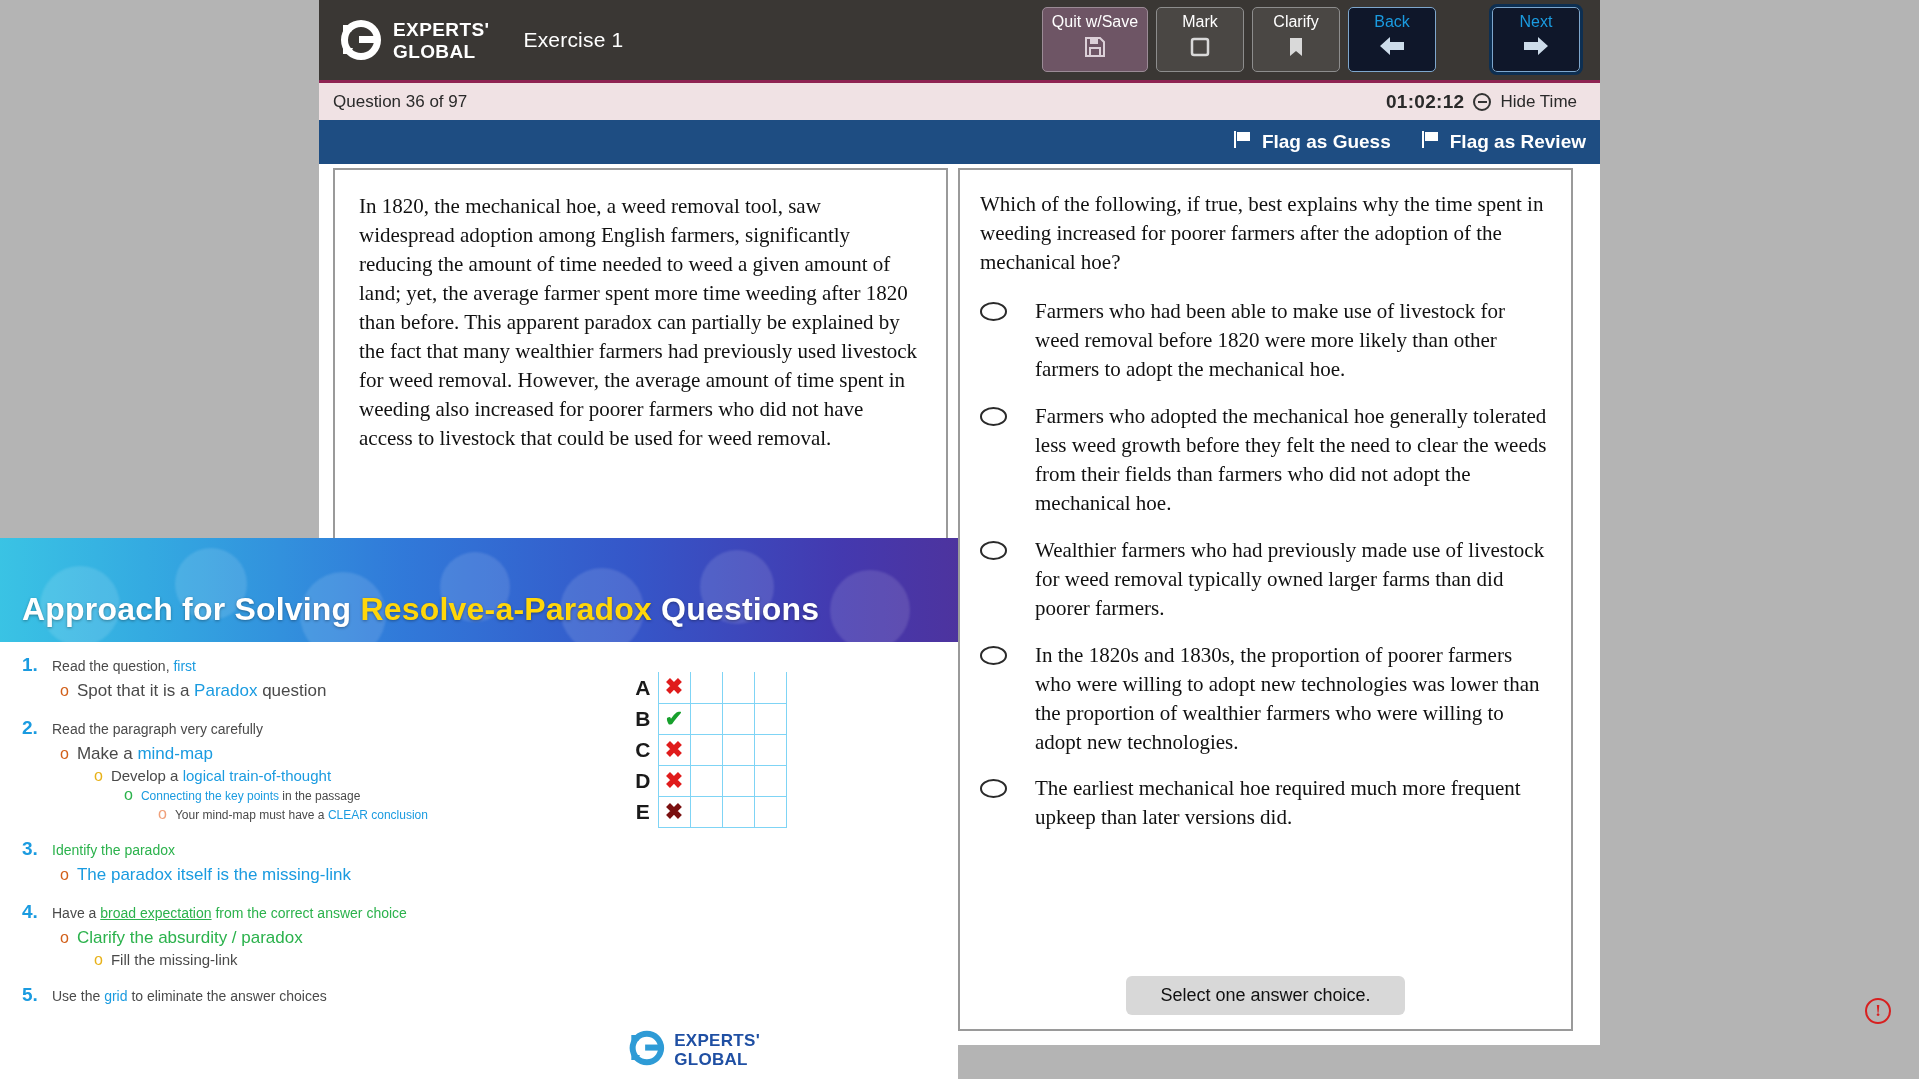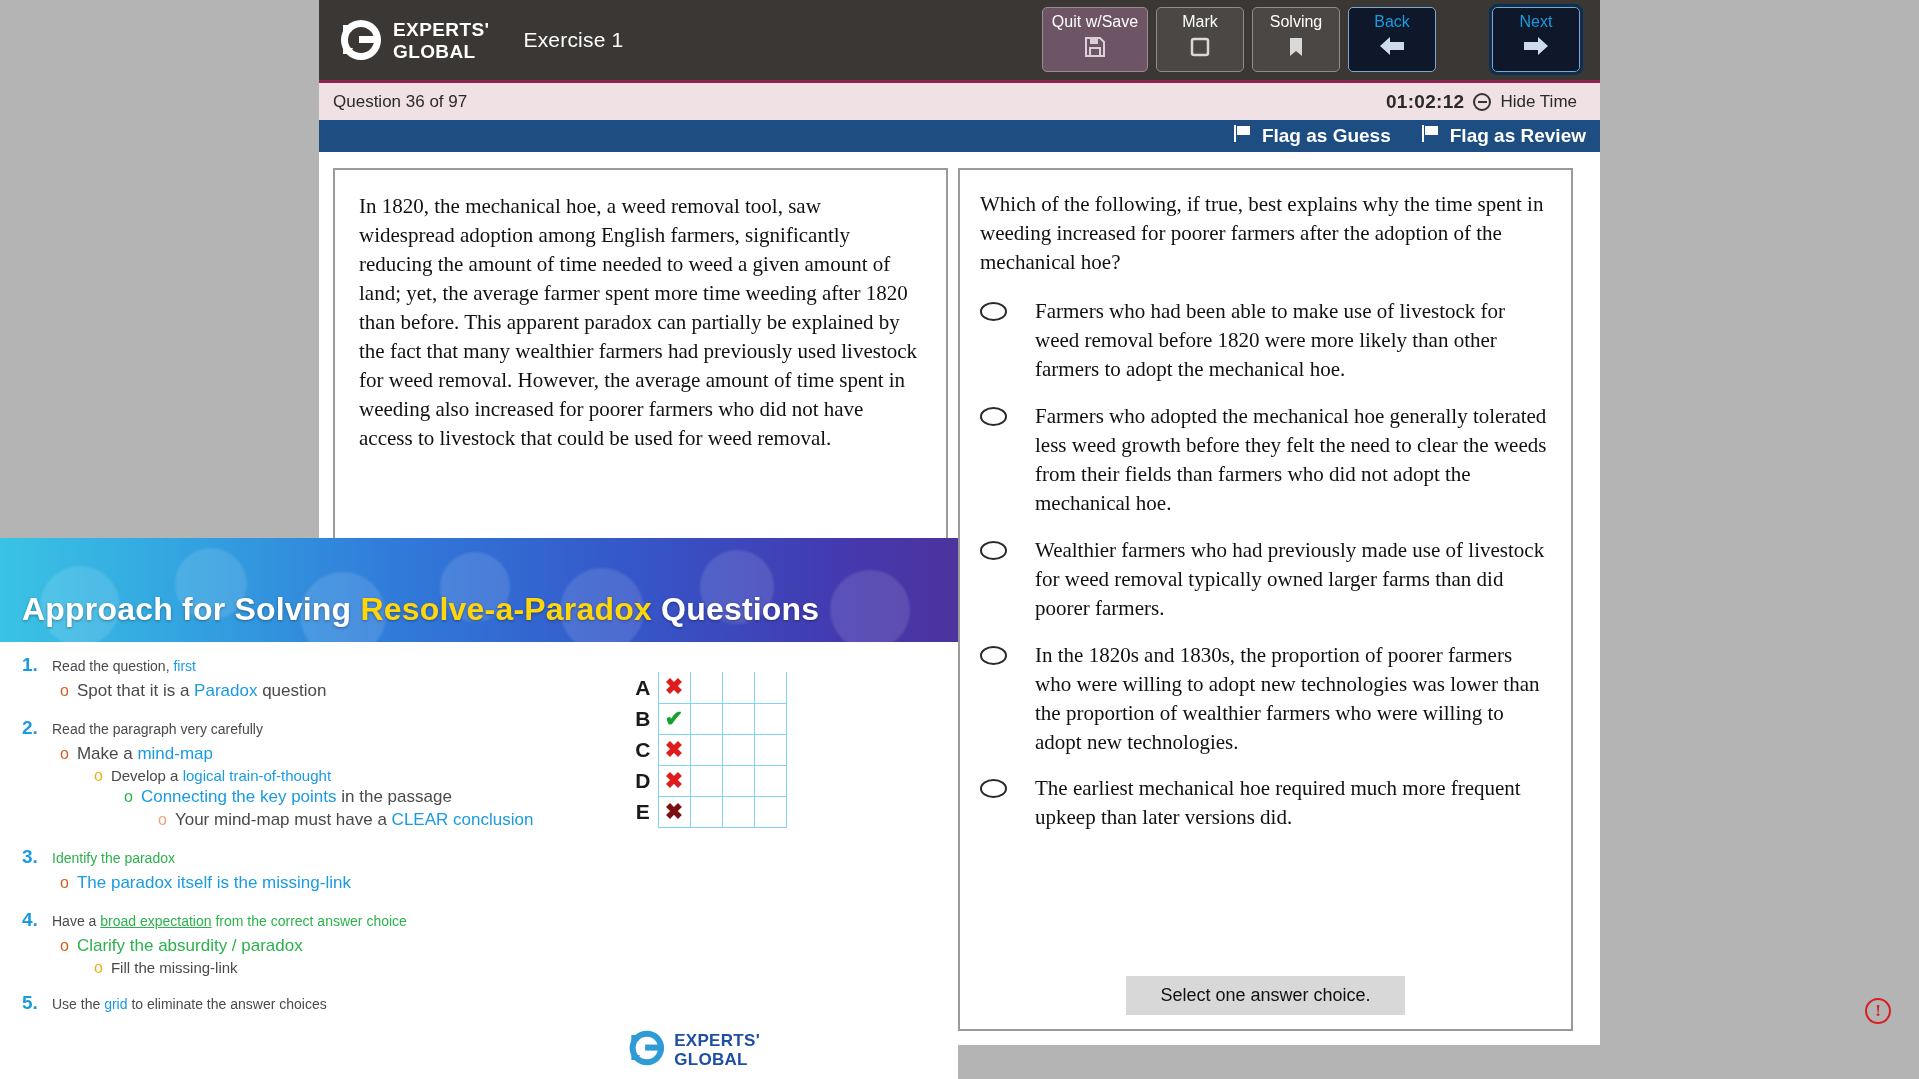--- a/index.html
+++ b/index.html
@@ -100,21 +100,21 @@
     border: 2px solid #333; display: inline-block; position: relative;
     vertical-align: -3px;
   }
   .circ-minus::after {
     content: ""; position: absolute; left: 2.5px; top: 6px;
     width: 9px; height: 2px; background: #333;
   }
 
   
   .flagbar {
-    height: 32px;
+    height: 44px;
     background: #1e4d82;
     display: flex;
     align-items: center;
     justify-content: flex-end;
     gap: 30px;
     padding-right: 14px;
     color: #ffffff;
     font-size: 19px;
     font-weight: bold;
   }
@@ -161,20 +161,21 @@
     position: absolute;
     left: 0; right: 0; bottom: 14px;
     display: flex; justify-content: center;
   }
   .select-note span {
     background: #d8d8d8;
     color: #111;
     font-size: 18px;
     font-family: "Liberation Sans", sans-serif;
     padding: 9px 34px;
+    border-radius: 6px;
   }
 
   
   .slide {
     position: absolute;
     left: 0; top: 538px;
     width: 958px; height: 541px;
     background: #ffffff;
     overflow: hidden;
   }
@@ -236,21 +237,21 @@
   .lv2 { margin: 3px 0 0 0; padding-left: 84px; }
   .lv3 { margin: 3px 0 0 0; padding-left: 114px; }
   .lv4 { margin: 3px 0 0 0; padding-left: 148px; }
   .bul { font-size: 16px; margin-right: 8px; line-height: 1; }
   .bul.o-orange { color: #d2601a; }
   .bul.o-yellow { color: #e8b21a; }
   .bul.o-green  { color: #2bb24c; }
   .bul.o-peach  { color: #f0a07a; }
   .t2 { font-size: 17px; color: #4a4a4a; }
   .t3 { font-size: 15px; color: #4a4a4a; }
-  .t4 { font-size: 17px; color: #4a4a4a; text-align: center; }
+  .t4 { font-size: 12px; color: #4a4a4a; text-align: center; }
   .blue  { color: #1a9be0; }
   .green { color: #2bb24c; }
   .u { text-decoration: underline; }
   .gap { height: 16px; }
 
   
   .grid-wrap {
     position: absolute;
     left: 628px; top: 30px;
     width: 200px; height: 160px;
@@ -338,21 +339,21 @@
       <div class="tbtn">
         <span class="lbl">Mark</span>
         <span class="ic">
           <svg width="22" height="22" viewBox="0 0 22 22" aria-hidden="true">
             <rect x="3" y="3" width="16" height="16" rx="2" fill="none" stroke="#d9d9d9" stroke-width="2.5"></rect>
           </svg>
         </span>
       </div>
 
       <div class="tbtn">
-        <span class="lbl">Solving</span>
+        <span class="lbl">Clarify</span>
         <span class="ic">
           <svg width="22" height="22" viewBox="0 0 22 22" aria-hidden="true">
             <path d="M5 2 h12 v18 l-6 -5 l-6 5 z" fill="#d9d9d9"></path>
           </svg>
         </span>
       </div>
 
       <div class="tbtn blue">
         <span class="lbl">Back</span>
         <span class="ic">

